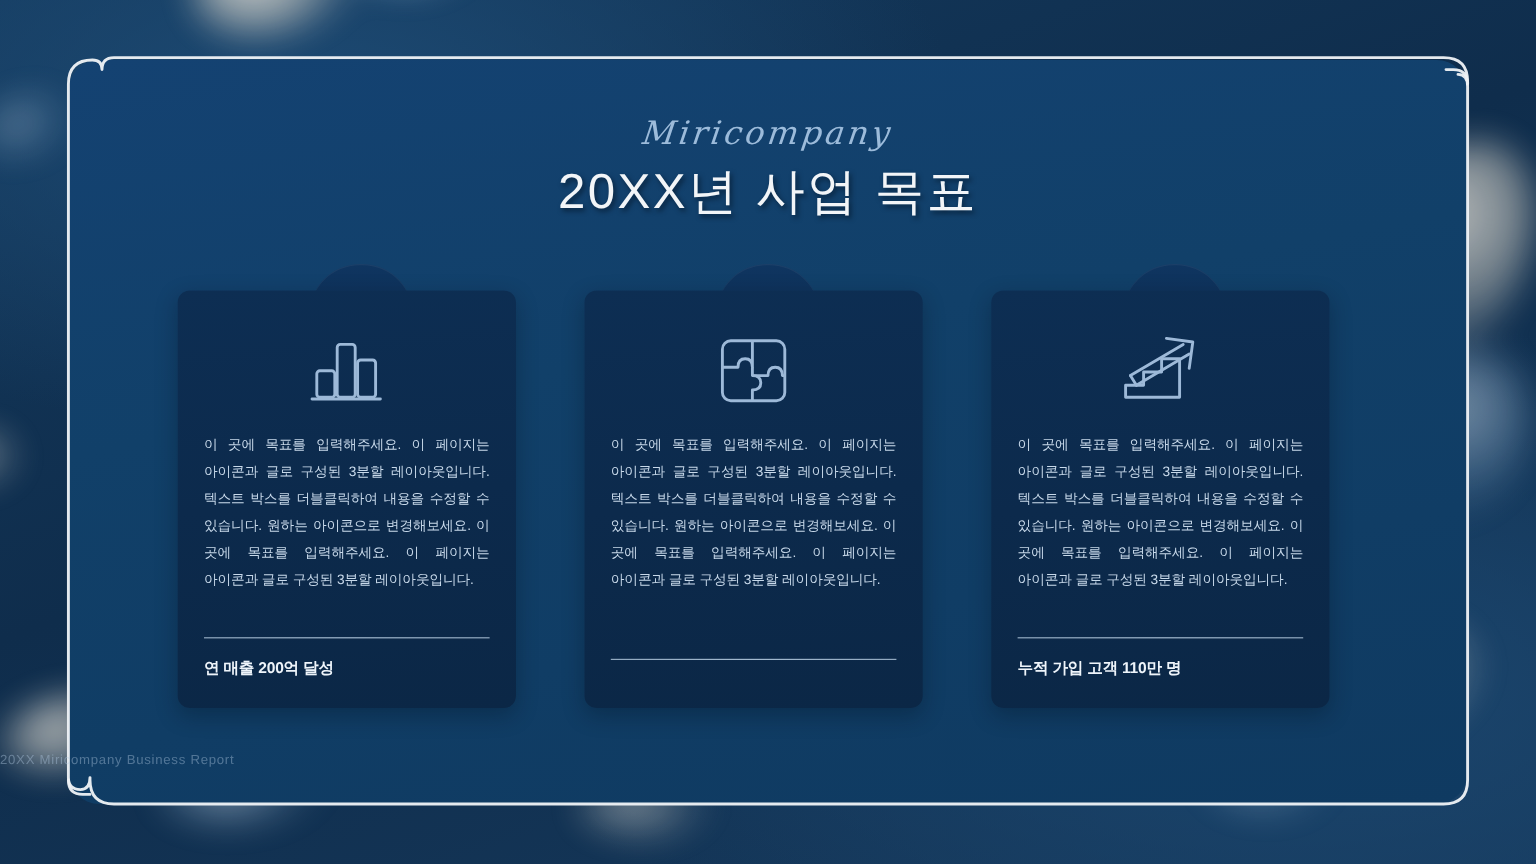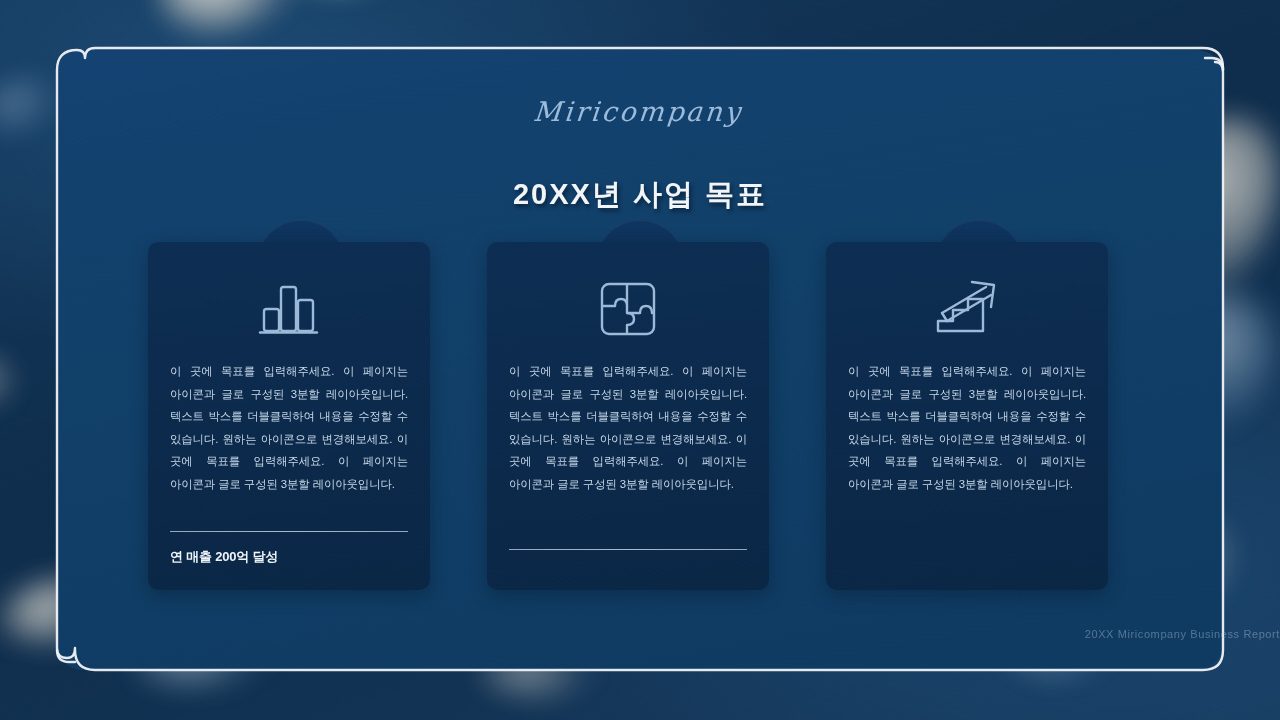--- a/index.html
+++ b/index.html
@@ -71,26 +71,25 @@
     font-size: 27px;
     letter-spacing: 2.5px;
     color: #a8c6e4;
     opacity: .92;
     transform: skewX(-8deg);
   }
   .main-title {
     position: absolute;
     left: 0; right: 0; top: 132px;
     text-align: center;
-    font-size: 29px;
-    font-weight: bold;
+    font-size: 41px;
+    font-weight: normal;
     letter-spacing: 2px;
     color: #f2f5f8;
     text-shadow: 2px 3px 4px rgba(3,16,32,.60);
-    margin-top: 43px;
   }
 
   
   .cards {
     position: absolute;
     left: 148px;
     top: 220px;
     width: 984px;
     display: flex;
     justify-content: space-between;
@@ -167,21 +166,21 @@
     font-weight: bold;
     color: #eef4fa;
     letter-spacing: -.2px;
   }
 
   
   .slide-footer {
     position: absolute;
     left: 0; right: 0;
     top: 628px;
-    text-align: right;
+    text-align: left;
     font-size: 11px;
     letter-spacing: .6px;
     color: rgba(174,198,221,.42);
   }
 </style>
 </head>
 <body>
 
 <div id="slide">
 
@@ -283,20 +282,24 @@
         <div class="icon-box">
           <svg width="66" height="58" viewBox="0 0 66 58" fill="none">
             <path d="M 4 51 L 4 41 L 19 41 L 19 30 L 34 30 L 34 19 L 49 19 L 49 51 Z" stroke="#9db9d8" stroke-width="2.4" fill="none" stroke-linejoin="round"></path>
             <path d="M 8 33 L 52 7" stroke="#9db9d8" stroke-width="2.4" stroke-linecap="round"></path>
             <path d="M 13 41 L 57 15" stroke="#9db9d8" stroke-width="2.4" stroke-linecap="round"></path>
             <path d="M 8 33 L 13 41" stroke="#9db9d8" stroke-width="2.4" stroke-linecap="round"></path>
             <path d="M 38 2 L 60 5 L 57 27" stroke="#9db9d8" stroke-width="2.4" fill="none" stroke-linejoin="round" stroke-linecap="round"></path>
           </svg>
         </div>
         <div class="card-body">이 곳에 목표를 입력해주세요. 이 페이지는 아이콘과 글로 구성된 3분할 레이아웃입니다. 텍스트 박스를 더블클릭하여 내용을 수정할 수 있습니다. 원하는 아이콘으로 변경해보세요. 이 곳에 목표를 입력해주세요. 이 페이지는 아이콘과 글로 구성된 3분할 레이아웃입니다.</div>
+        <div class="card-foot">
+          <div class="card-rule"></div>
+          <div class="card-label">누적 가입 고객 110만 명</div>
+        </div>
       </div>
     </div>
 
   </div>
 
   <div class="slide-footer">20XX Miricompany Business Report</div>
 
 </div>
 
 </body></html>

